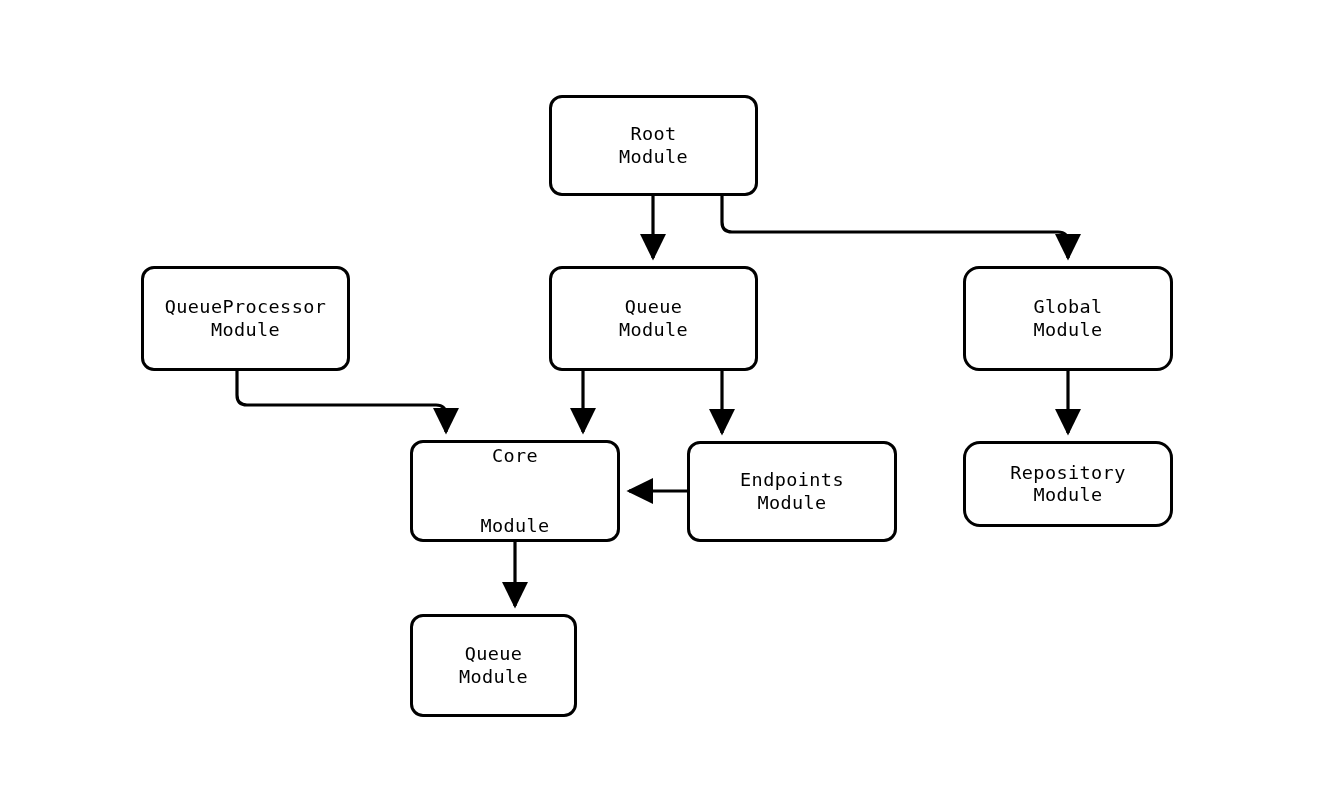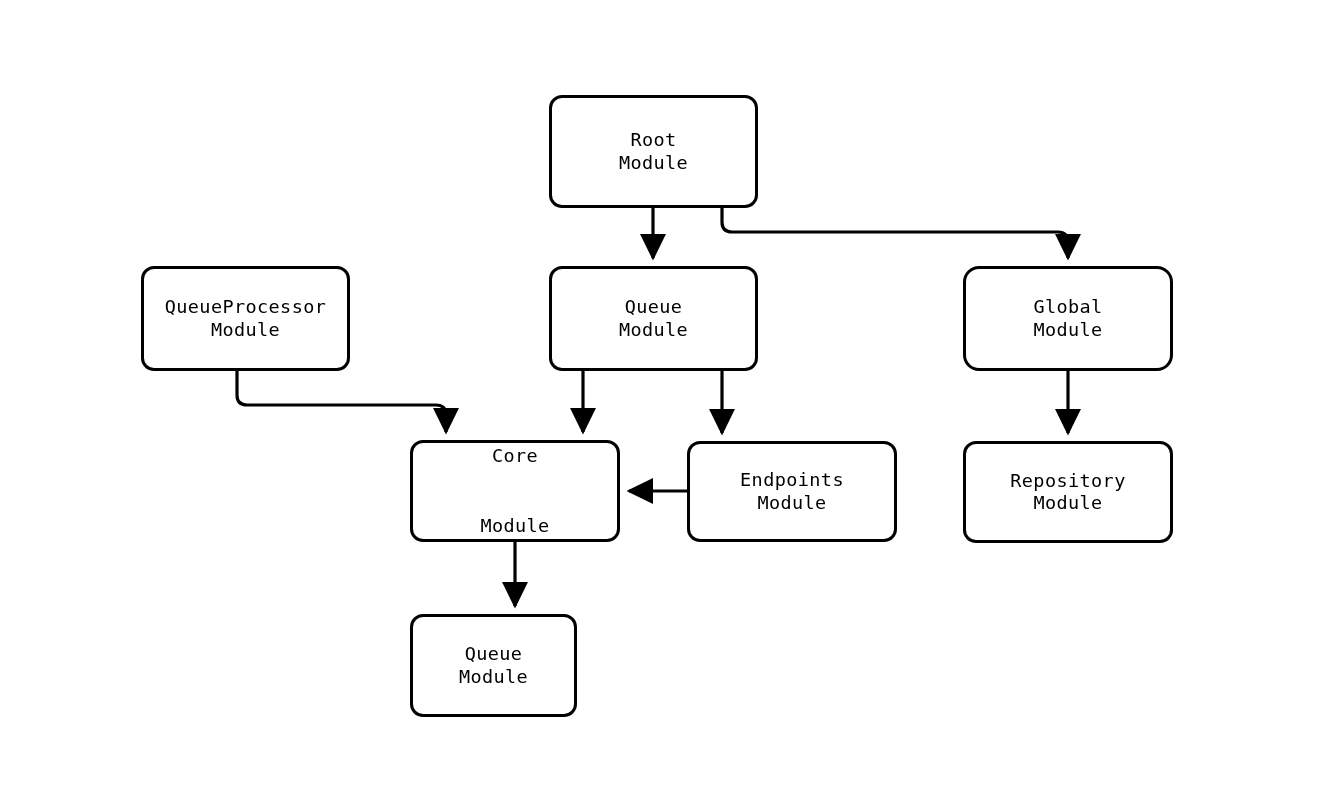--- a/index.html
+++ b/index.html
@@ -68,21 +68,21 @@
 
     <path d="M 237,371 L 237,395 Q 237,405 247,405 L 436,405 Q 446,405 446,415 L 446,432" fill="none" stroke="#000000" stroke-width="3.2" marker-end="url(#arrowhead)"></path>
 
     <path d="M 687,491 L 629,491" fill="none" stroke="#000000" stroke-width="3.2" marker-end="url(#arrowhead)"></path>
 
     <path d="M 1068,371 L 1068,433" fill="none" stroke="#000000" stroke-width="3.2" marker-end="url(#arrowhead)"></path>
 
     <path d="M 515,542 L 515,606" fill="none" stroke="#000000" stroke-width="3.2" marker-end="url(#arrowhead)"></path>
   </svg>
 
-  <div class="node" style="left:549px; top:95px; width:209px; height:113px;">
+  <div class="node" style="left:549px; top:95px; width:209px; height:101px;">
     <span class="node-line">Root</span>
     <span class="node-line">Module</span>
   </div>
 
   <div class="node" style="left:141px; top:266px; width:209px; height:105px;">
     <span class="node-line">QueueProcessor</span>
     <span class="node-line">Module</span>
   </div>
 
   <div class="node" style="left:549px; top:266px; width:209px; height:105px;">
@@ -98,21 +98,21 @@
   <div class="node" style="left:410px; top:440px; width:210px; height:102px;gap:48px;">
     <span class="node-line">Core</span>
     <span class="node-line">Module</span>
   </div>
 
   <div class="node" style="left:687px; top:441px; width:210px; height:101px;">
     <span class="node-line">Endpoints</span>
     <span class="node-line">Module</span>
   </div>
 
-  <div class="node" style="left:963px; top:441px; width:210px; height:102px;">
+  <div class="node" style="left:963px; top:441px; width:210px; height:86px;border-radius:17px;">
     <span class="node-line">Repository</span>
     <span class="node-line">Module</span>
   </div>
 
   <div class="node" style="left:410px; top:614px; width:167px; height:103px;">
     <span class="node-line">Queue</span>
     <span class="node-line">Module</span>
   </div>
 
 </div>

